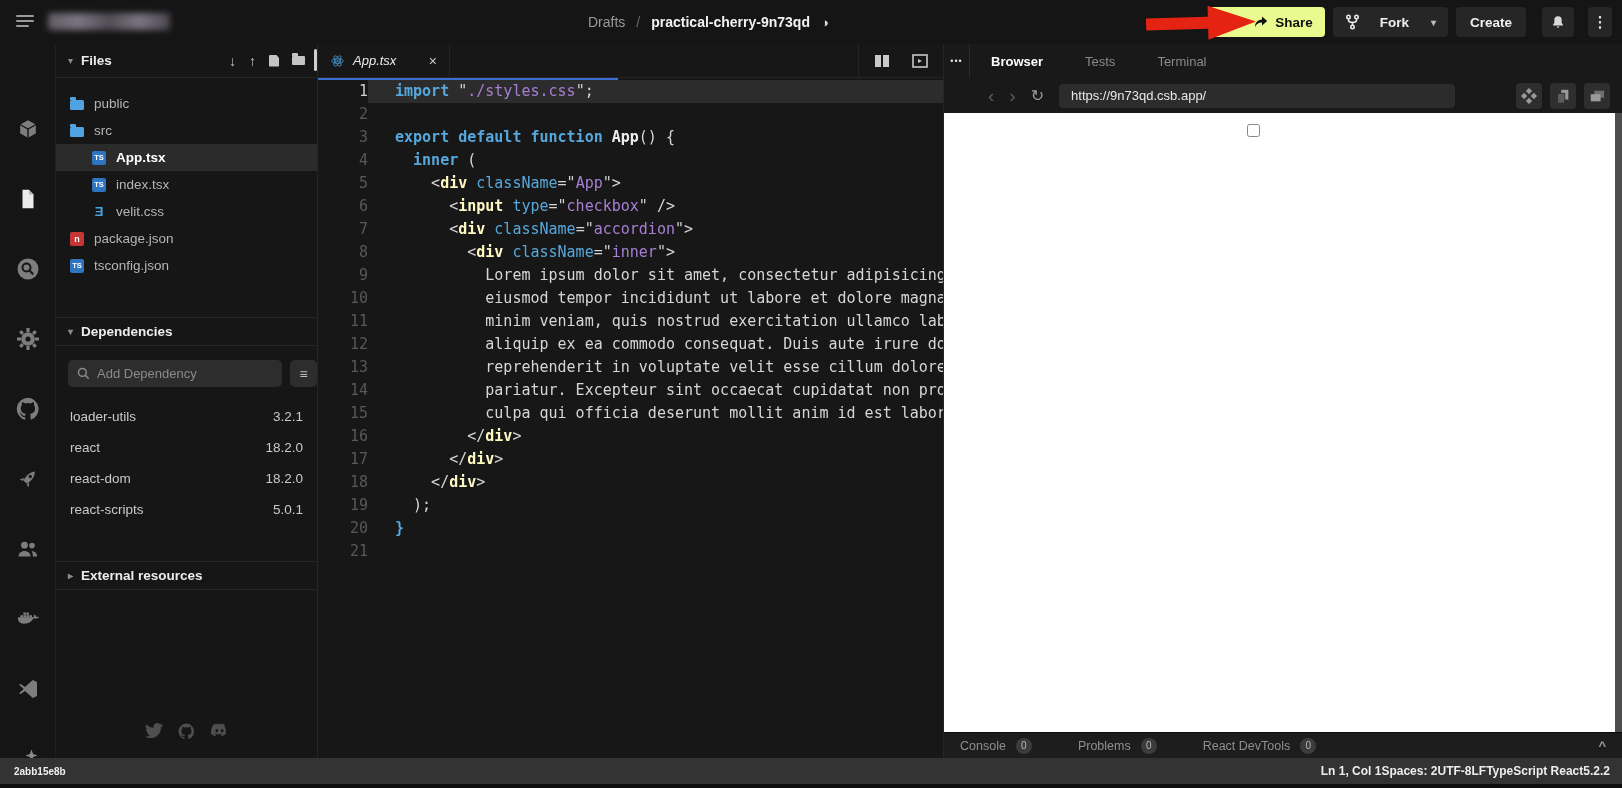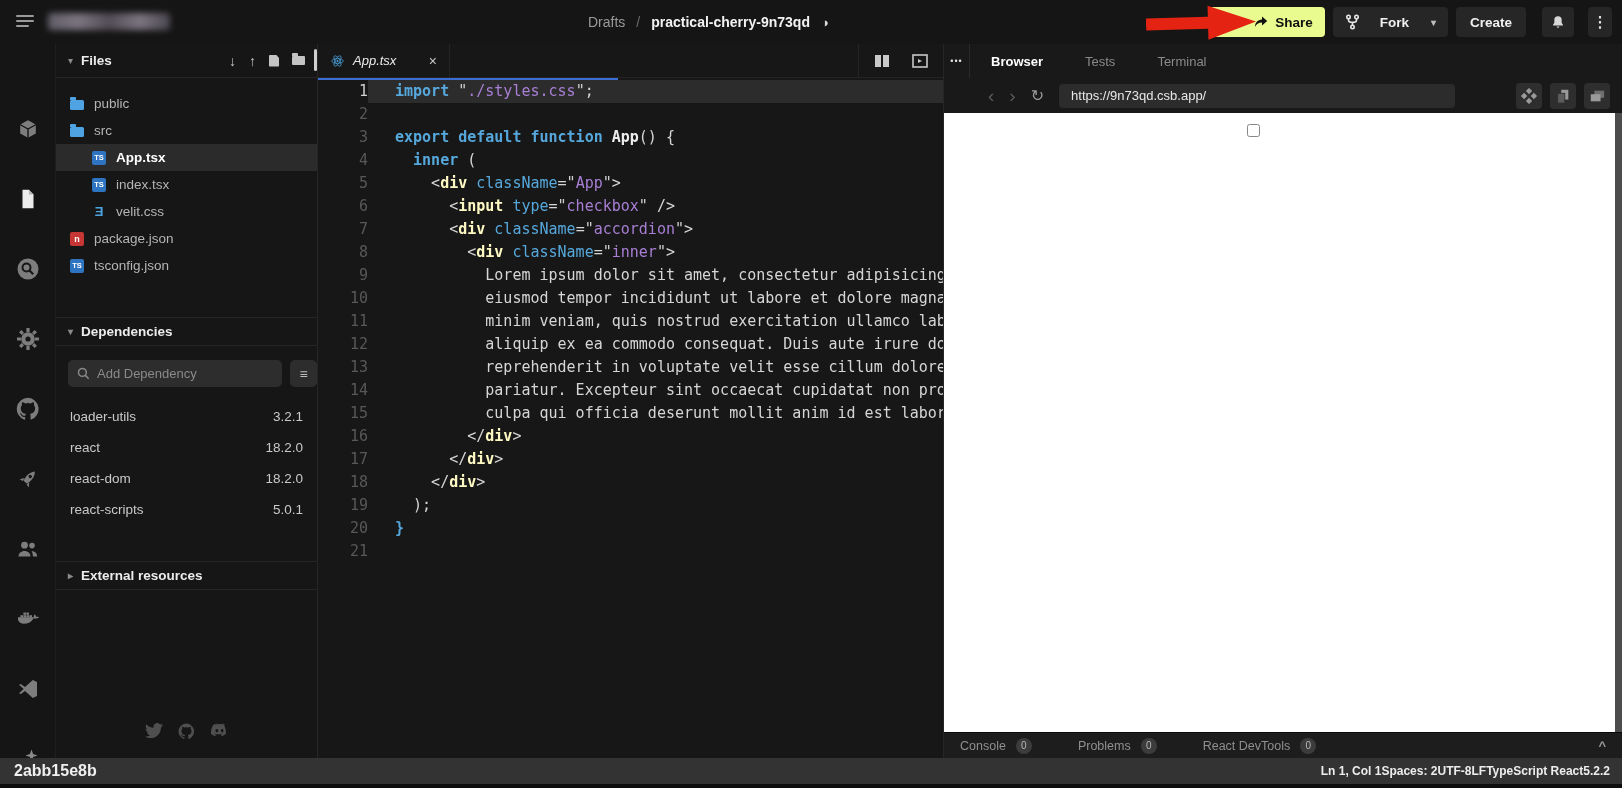--- a/index.html
+++ b/index.html
@@ -128,21 +128,21 @@
                display:flex; align-items:center; padding:0 16px; position:relative; }
   .c-items { display:flex; gap:46px; }
   .c-item { display:flex; align-items:center; gap:10px; color:#8f8f8f; font-size:12.5px; cursor:pointer; }
   .c-badge { width:16px; height:16px; border-radius:50%; background:#3c3c3c; color:#b9b9b9;
              font-size:10px; display:flex; align-items:center; justify-content:center; }
   .console-chev { position:absolute; right:16px; color:#9a9a9a; font-size:13px; font-weight:700; cursor:pointer; }
 
   
   .statusbar { position:absolute; left:0; right:0; bottom:0; height:26px; background:#333333;
                display:flex; align-items:center; padding:0 12px 0 14px; }
-  .st-left { color:#f0f0f0; font-size:16px; font-weight:600; }
+  .st-left { color:#f0f0f0; font-size:10px; font-weight:600; }
   .st-right { margin-left:auto; display:flex; }
   .st-item { color:#ededed; font-size:12px; font-weight:600; white-space:nowrap; }
 </style>
 </head>
 <body>
 
 <div class="app">
 
   <header>
     <div class="hamburger">

